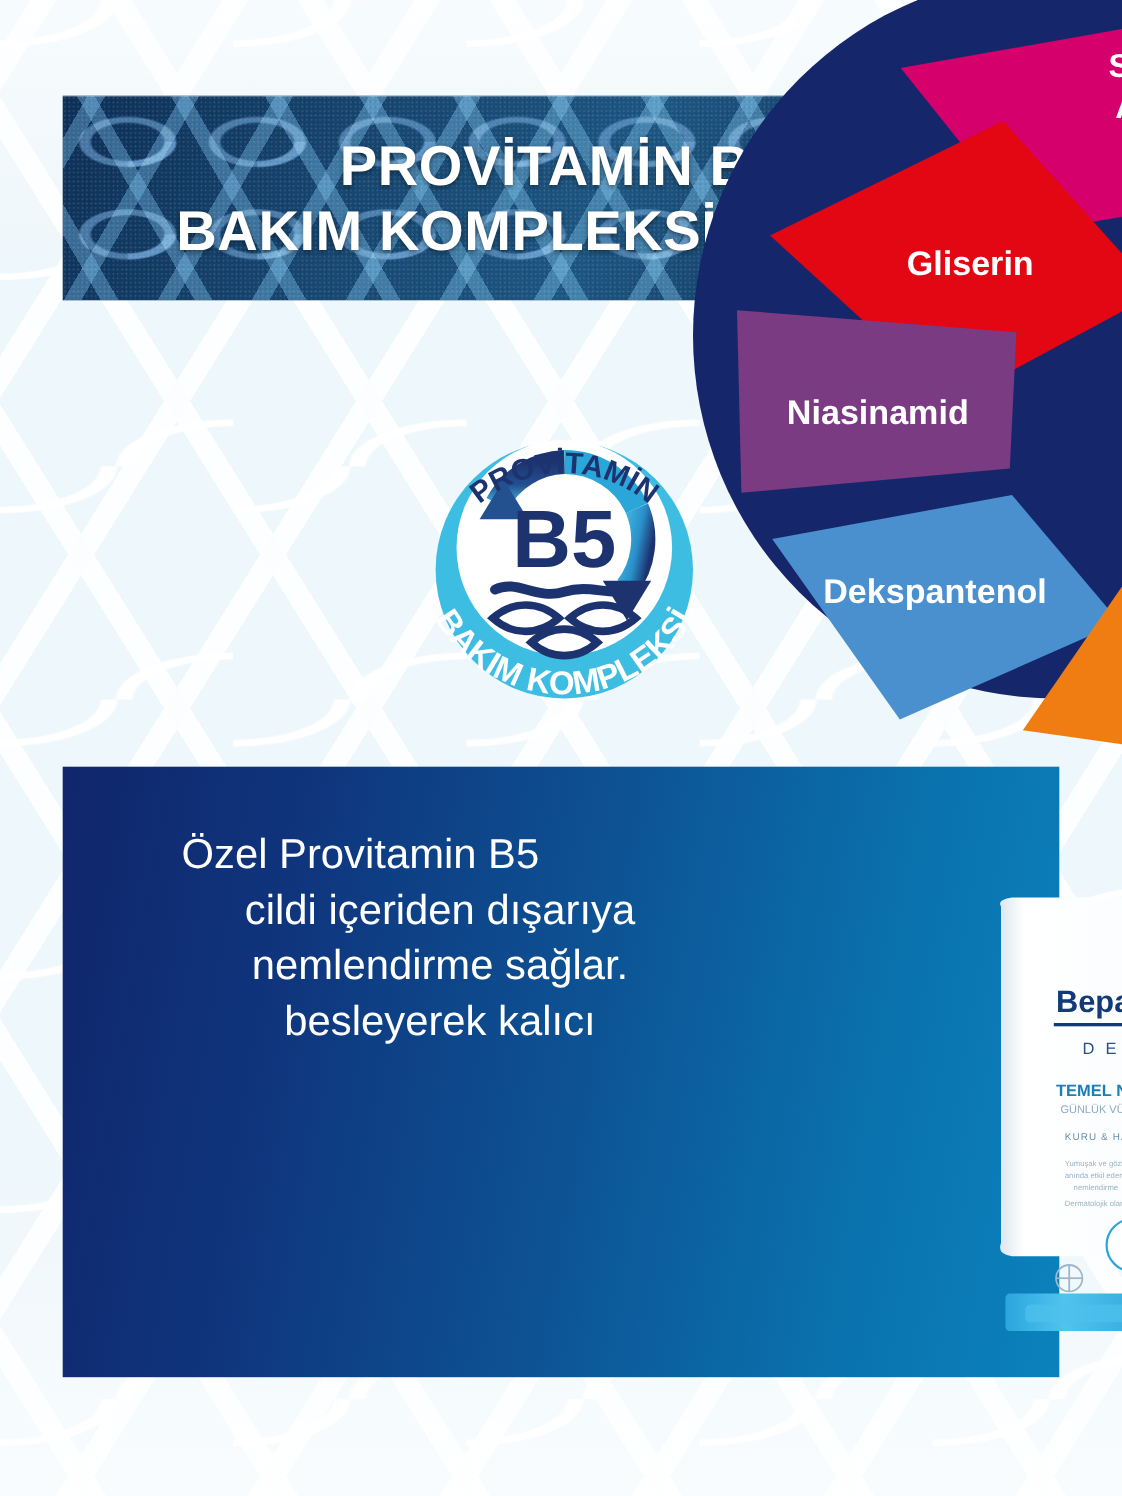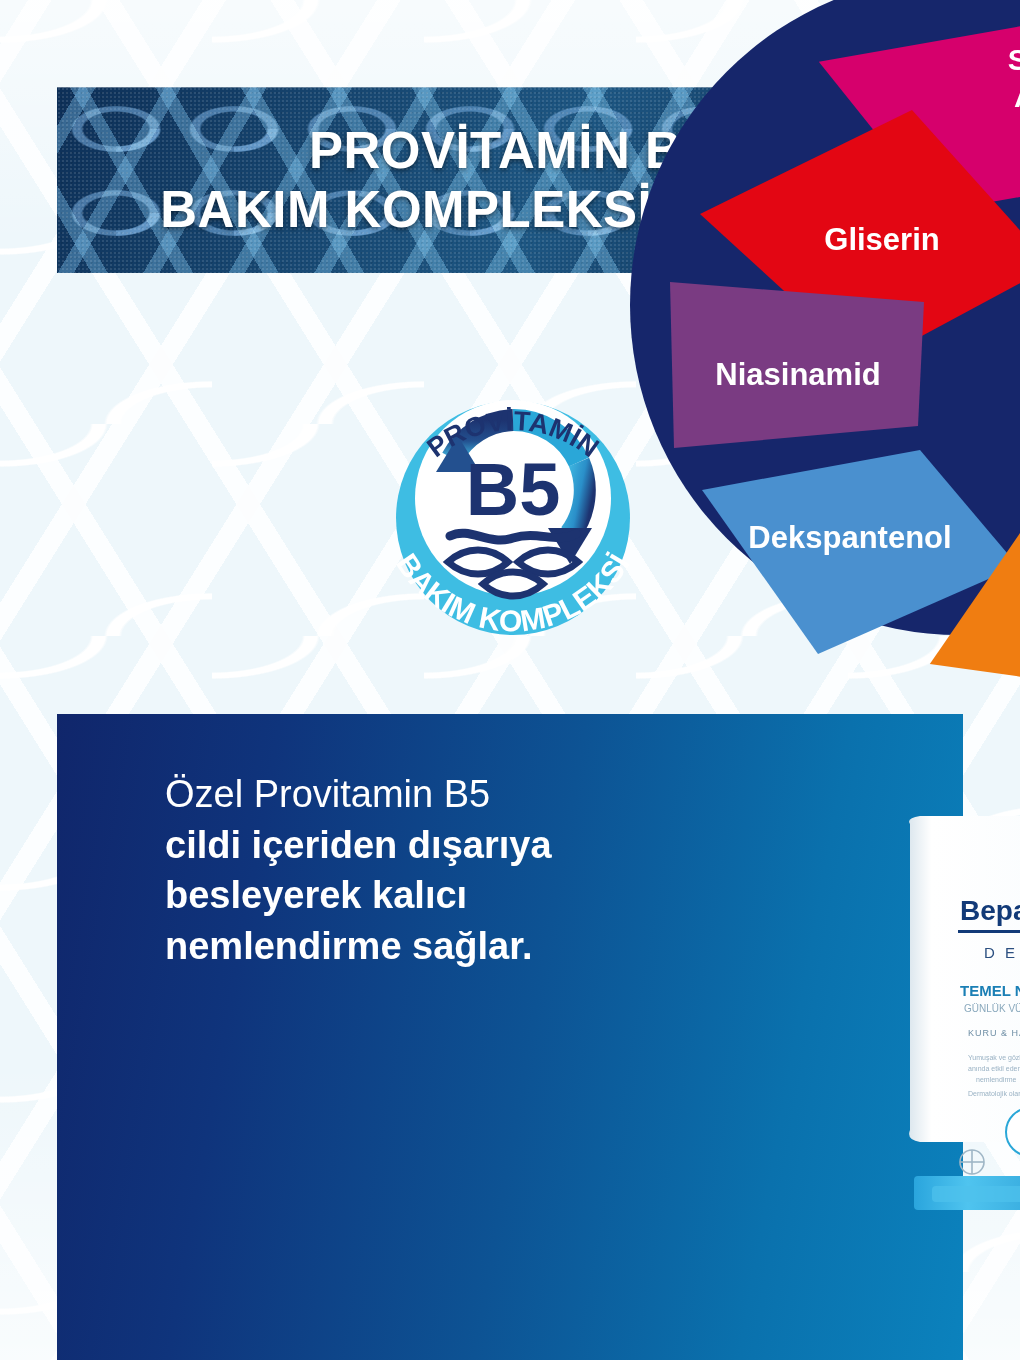--- a/index.html
+++ b/index.html
@@ -85,35 +85,35 @@
 
   
   .badge-wrap{
     position:absolute; left:370px; top:322px;
     width:286px; height:316px;
   }
   .badge-wrap svg{ width:100%; height:100%; display:block; }
 
   
   .panel{
-    position:absolute; left:57px; top:714px;
-    width:906px; height:647px;
+    position:absolute; left:57px; top:697px;
+    width:906px; height:555px;
     background:linear-gradient(100deg,#10266b 0%, #0f347c 22%, #0d5394 52%, #0a71ad 78%, #0b82bd 100%);
     overflow:hidden;
   }
   .panel-text{
     position:absolute; left:108px; top:55px;
     width:470px;
     color:#ffffff;
     font-size:38px;
     line-height:1.33;
     z-index:6;
   }
   .panel-text .soft{ font-weight:normal; }
-  .panel-text .strong{ font-weight:bold; }
+  .panel-text .strong{ font-weight:normal;text-align:center; }
 
   
   .wheel{
     position:absolute;
     left:582px; top:-70px;
     width:700px; height:700px;
     z-index:4;
     pointer-events:none;
   }
   .wheel svg{ width:100%; height:100%; display:block; overflow:visible; }
@@ -195,22 +195,22 @@
       <text font-family="Liberation Sans, sans-serif" font-size="30" font-weight="bold" fill="#ffffff">
         <textPath href="#arcBottom" startOffset="50%" text-anchor="middle">BAKIM KOMPLEKSİ</textPath>
       </text>
     </svg>
   </div>
 
   <div class="panel">
     <div class="panel-text">
       <div class="soft">Özel Provitamin B5</div>
       <div class="strong">cildi içeriden dışarıya</div>
+      <div class="strong">nemlendirme sağlar.</div>
       <div class="strong">besleyerek kalıcı</div>
-      <div class="strong">nemlendirme sağlar.</div>
     </div>
   </div>
 
   <div class="wheel">
     <svg viewBox="0 0 700 700" xmlns="http://www.w3.org/2000/svg">
 
       <circle cx="378" cy="375" r="330" fill="#16266b"></circle>
 
       <g>
         <path d="M 378,375 L 682,250 A 330,330 0 0 1 700,150 Z" fill="none"></path>

